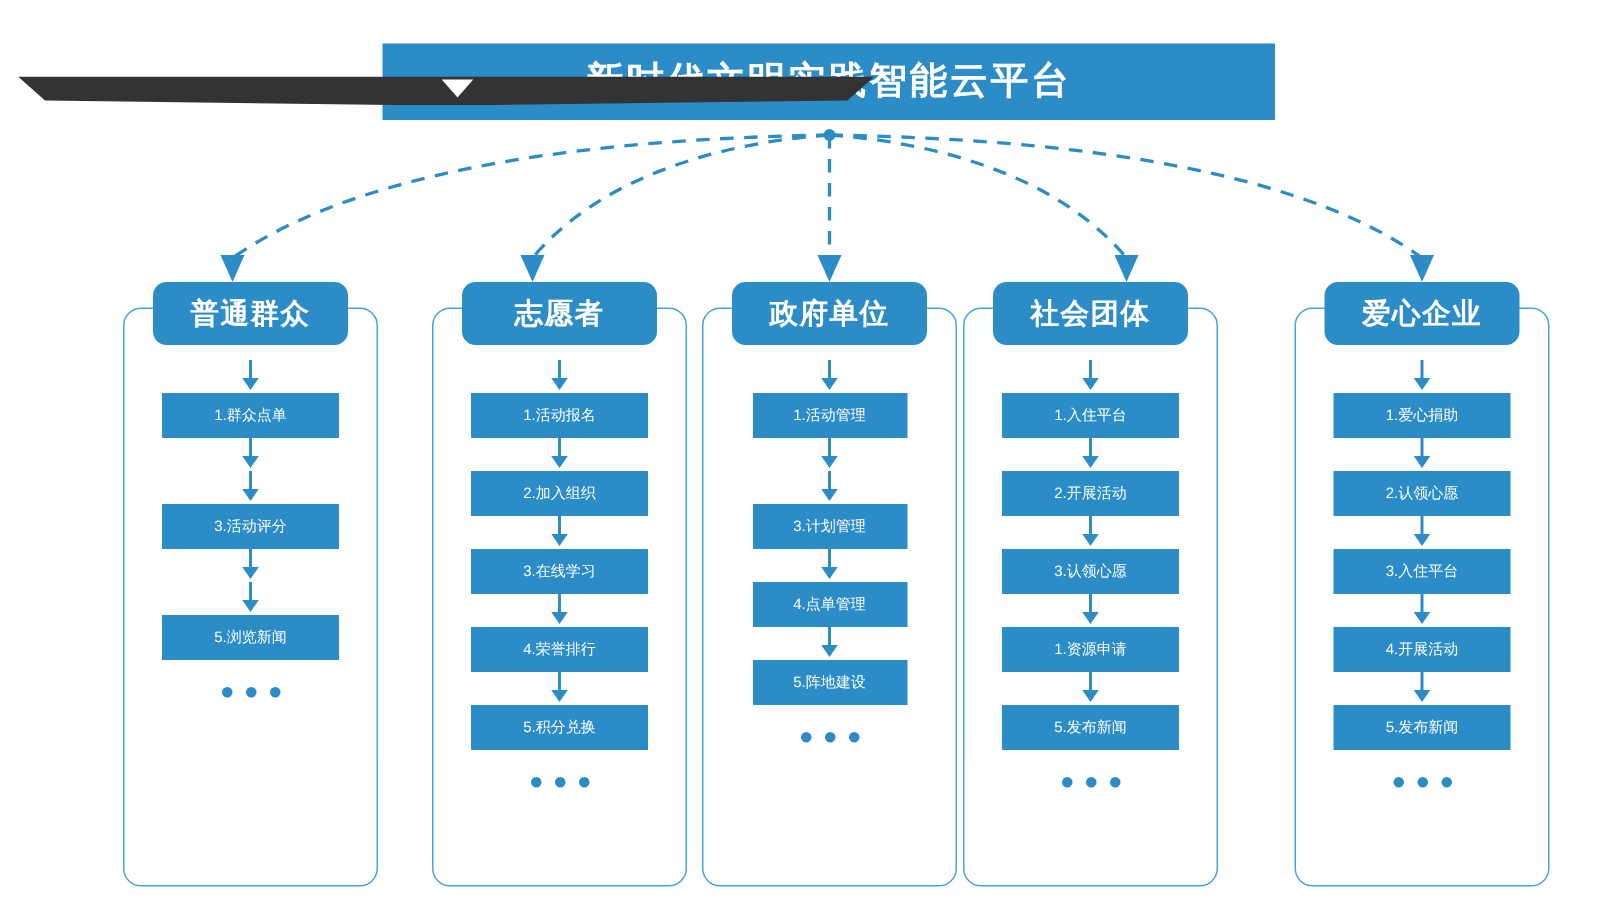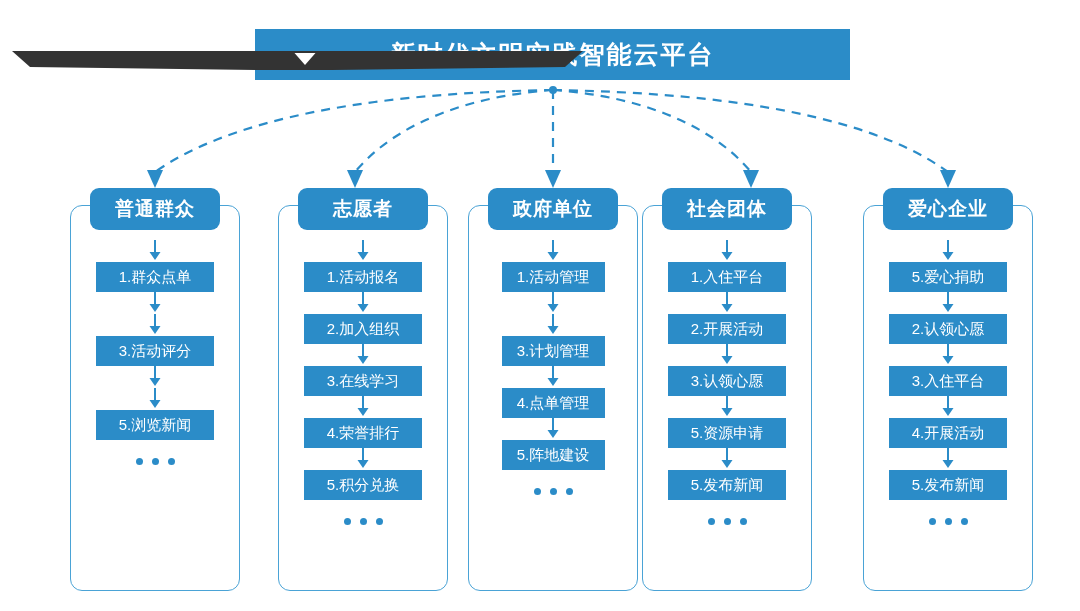--- a/index.html
+++ b/index.html
@@ -107,21 +107,21 @@
     width: 14px;
     height: 22px;
     display: block;
     flex: none;
   }
   .item {
     width: 118px;
     height: 30px;
     background: #2b8cc8;
     color: #ffffff;
-    font-size: 15px;
+    font-size: 10px;
     display: flex;
     align-items: center;
     justify-content: center;
     white-space: nowrap;
     flex: none;
   }
   .col-3 .item, .col-3 .item-wide { width: 103px; }
   .ellipsis {
     margin-top: 18px;
     display: flex;
@@ -165,21 +165,21 @@
     <g fill="#2b8cc8">
       <path d="M147 170 L163 170 L155 188 Z"></path>
       <path d="M347 170 L363 170 L355 188 Z"></path>
       <path d="M545 170 L561 170 L553 188 Z"></path>
       <path d="M743 170 L759 170 L751 188 Z"></path>
       <path d="M940 170 L956 170 L948 188 Z"></path>
     </g>
     <circle cx="553" cy="90" r="4" fill="#2b8cc8"></circle>
   </svg>
 
-  <div class="column col-1" style="left:70px;text-align:right;">
+  <div class="column col-1" style="left:82px;text-align:right;">
     <div class="col-head">普通群众</div>
     <div class="col-body">
       <svg class="arrow" viewBox="0 0 14 22">
           <path d="M6 0 h2 v13 h-2 z M7 20 L1.5 12 h11 z" fill="#2b8cc8"></path>
         </svg>
       <div class="item">1.群众点单</div>
       <svg class="arrow" viewBox="0 0 14 22">
           <path d="M6 0 h2 v13 h-2 z M7 20 L1.5 12 h11 z" fill="#2b8cc8"></path>
         </svg>
       <svg class="arrow" viewBox="0 0 14 22">
@@ -194,21 +194,21 @@
         </svg>
       <div class="item">5.浏览新闻</div>
       <div class="ellipsis">
           <i></i>
           <i></i>
           <i></i>
         </div>
     </div>
   </div>
 
-  <div class="column col-2" style="left:278px;">
+  <div class="column col-2" style="left:288px;">
     <div class="col-head">志愿者</div>
     <div class="col-body">
       <svg class="arrow" viewBox="0 0 14 22">
           <path d="M6 0 h2 v13 h-2 z M7 20 L1.5 12 h11 z" fill="#2b8cc8"></path>
         </svg>
       <div class="item">1.活动报名</div>
       <svg class="arrow" viewBox="0 0 14 22">
           <path d="M6 0 h2 v13 h-2 z M7 20 L1.5 12 h11 z" fill="#2b8cc8"></path>
         </svg>
       <div class="item">2.加入组织</div>
@@ -273,40 +273,40 @@
           <path d="M6 0 h2 v13 h-2 z M7 20 L1.5 12 h11 z" fill="#2b8cc8"></path>
         </svg>
       <div class="item">2.开展活动</div>
       <svg class="arrow" viewBox="0 0 14 22">
           <path d="M6 0 h2 v13 h-2 z M7 20 L1.5 12 h11 z" fill="#2b8cc8"></path>
         </svg>
       <div class="item">3.认领心愿</div>
       <svg class="arrow" viewBox="0 0 14 22">
           <path d="M6 0 h2 v13 h-2 z M7 20 L1.5 12 h11 z" fill="#2b8cc8"></path>
         </svg>
-      <div class="item">5.资源申请</div>
+      <div class="item">1.资源申请</div>
       <svg class="arrow" viewBox="0 0 14 22">
           <path d="M6 0 h2 v13 h-2 z M7 20 L1.5 12 h11 z" fill="#2b8cc8"></path>
         </svg>
       <div class="item">5.发布新闻</div>
       <div class="ellipsis">
           <i></i>
           <i></i>
           <i></i>
         </div>
     </div>
   </div>
 
   <div class="column col-5" style="left:863px;">
     <div class="col-head">爱心企业</div>
     <div class="col-body">
       <svg class="arrow" viewBox="0 0 14 22">
           <path d="M6 0 h2 v13 h-2 z M7 20 L1.5 12 h11 z" fill="#2b8cc8"></path>
         </svg>
-      <div class="item">5.爱心捐助</div>
+      <div class="item">1.爱心捐助</div>
       <svg class="arrow" viewBox="0 0 14 22">
           <path d="M6 0 h2 v13 h-2 z M7 20 L1.5 12 h11 z" fill="#2b8cc8"></path>
         </svg>
       <div class="item">2.认领心愿</div>
       <svg class="arrow" viewBox="0 0 14 22">
           <path d="M6 0 h2 v13 h-2 z M7 20 L1.5 12 h11 z" fill="#2b8cc8"></path>
         </svg>
       <div class="item">3.入住平台</div>
       <svg class="arrow" viewBox="0 0 14 22">
           <path d="M6 0 h2 v13 h-2 z M7 20 L1.5 12 h11 z" fill="#2b8cc8"></path>

